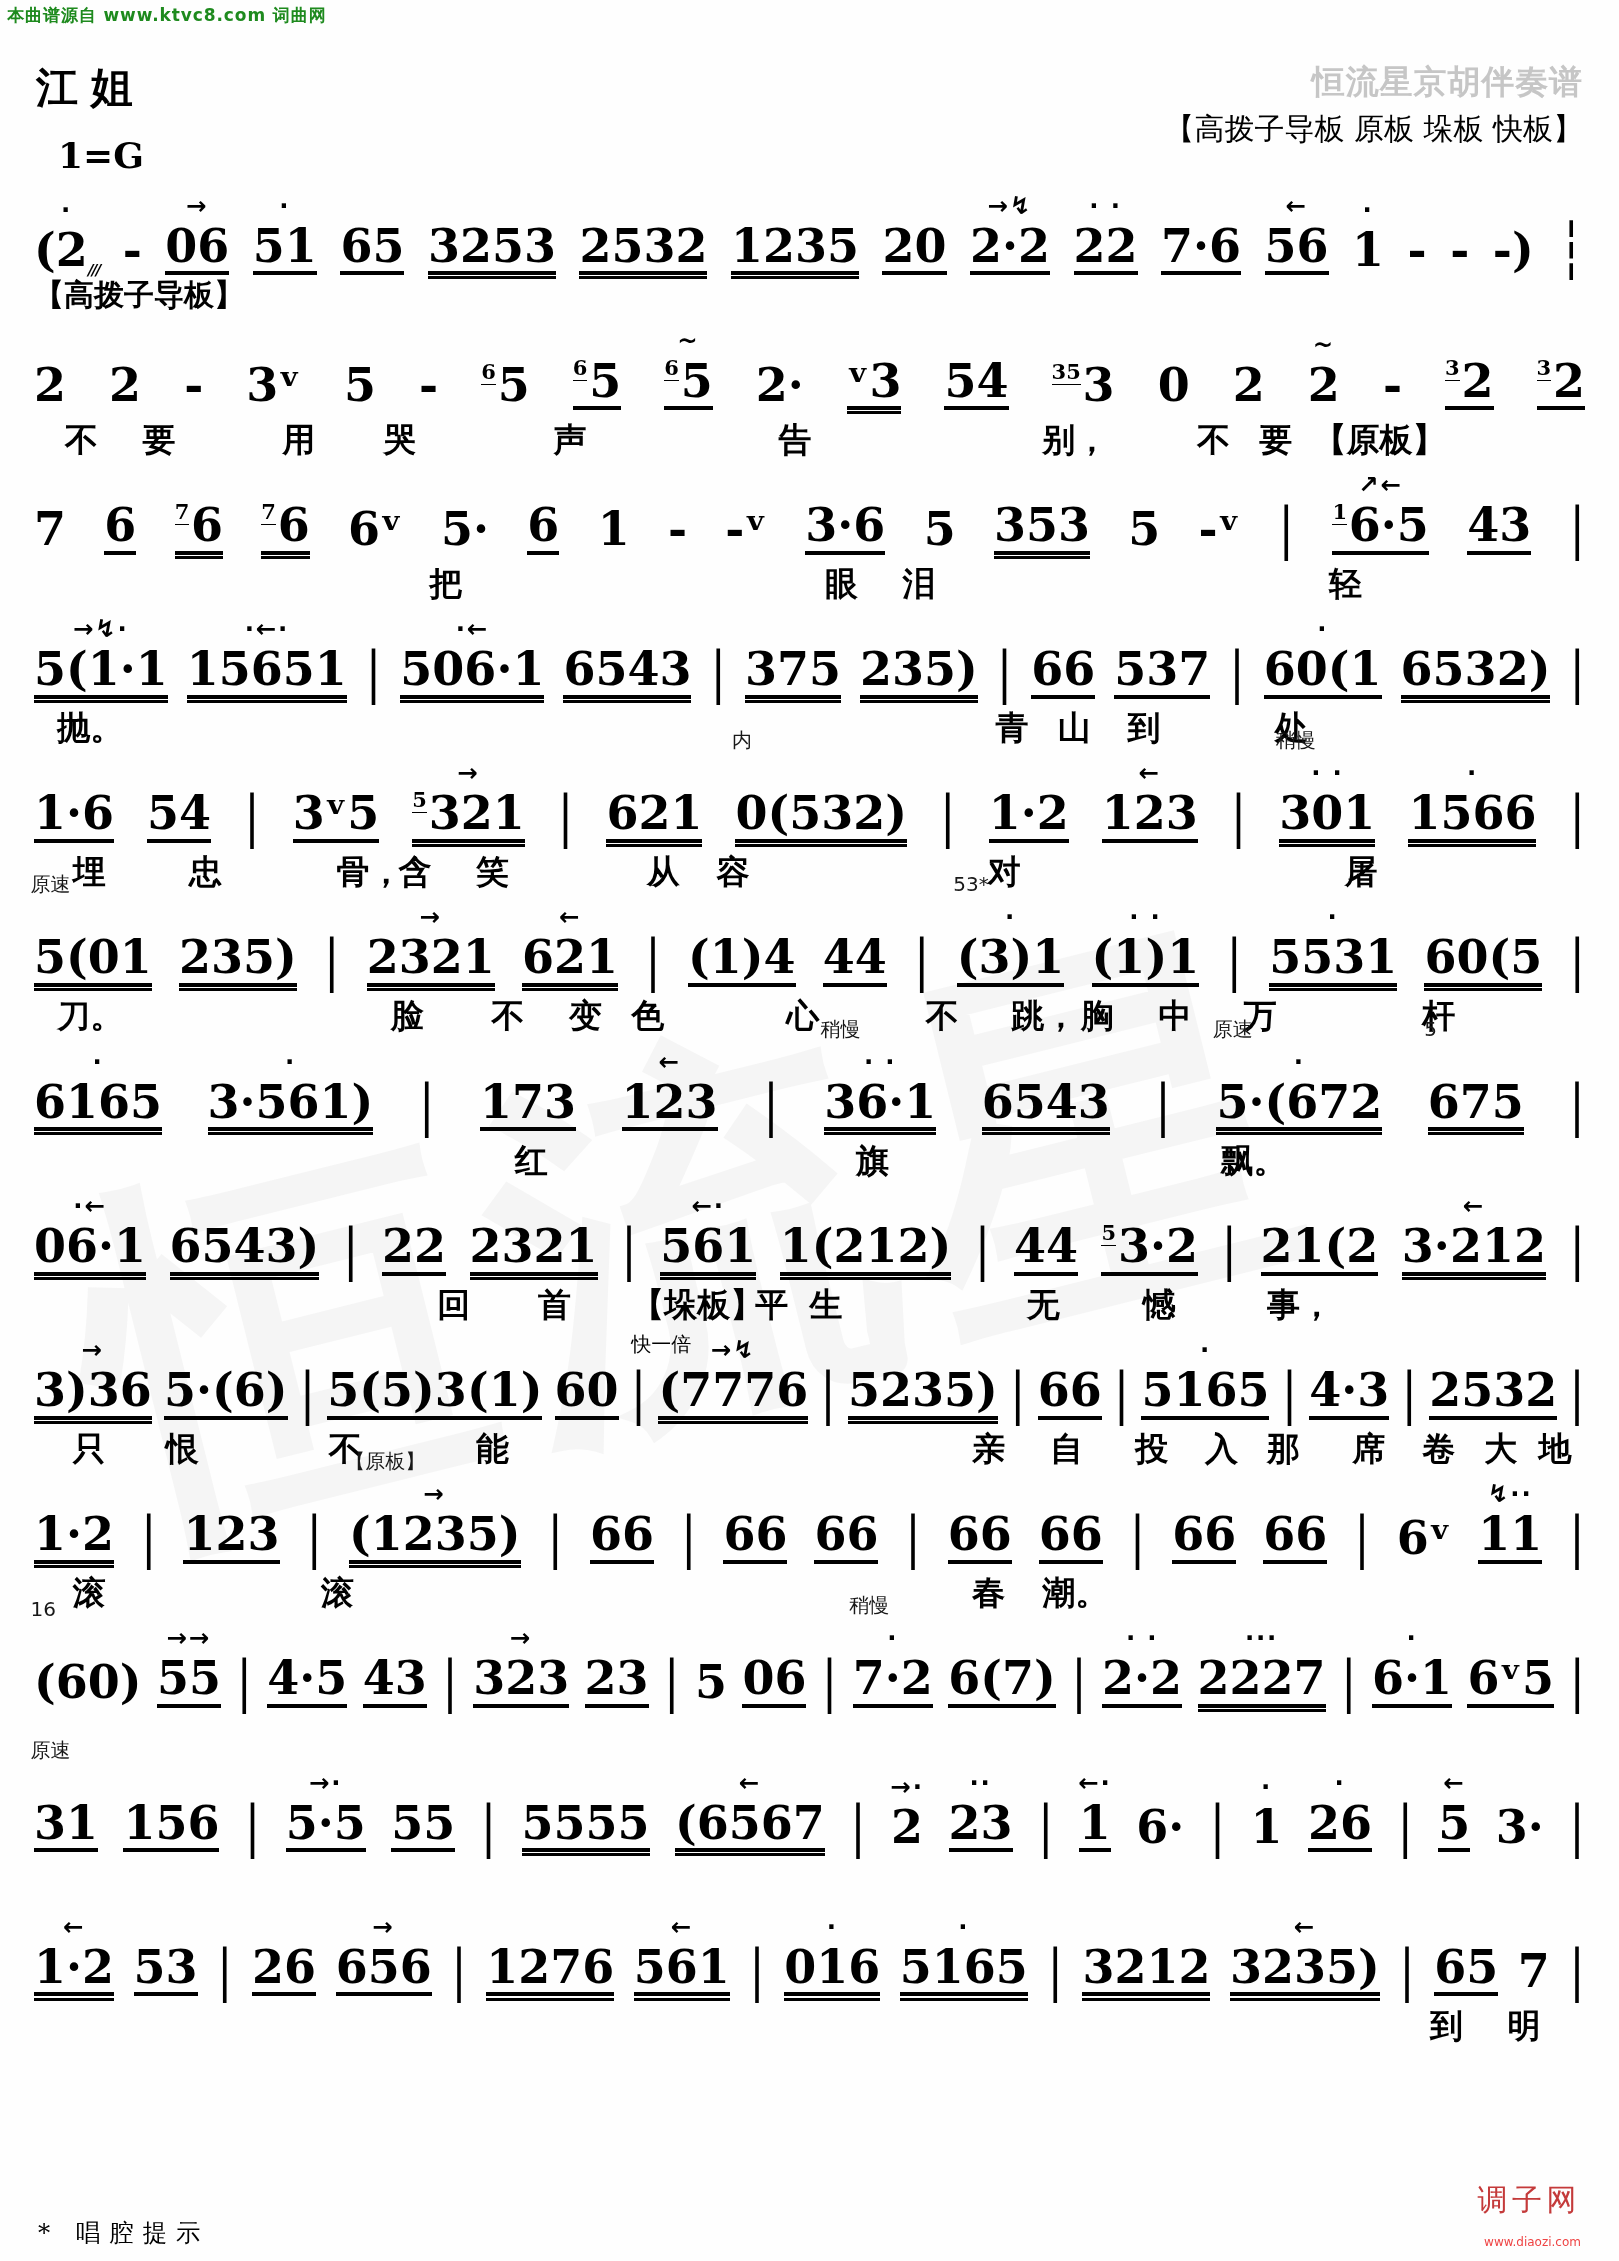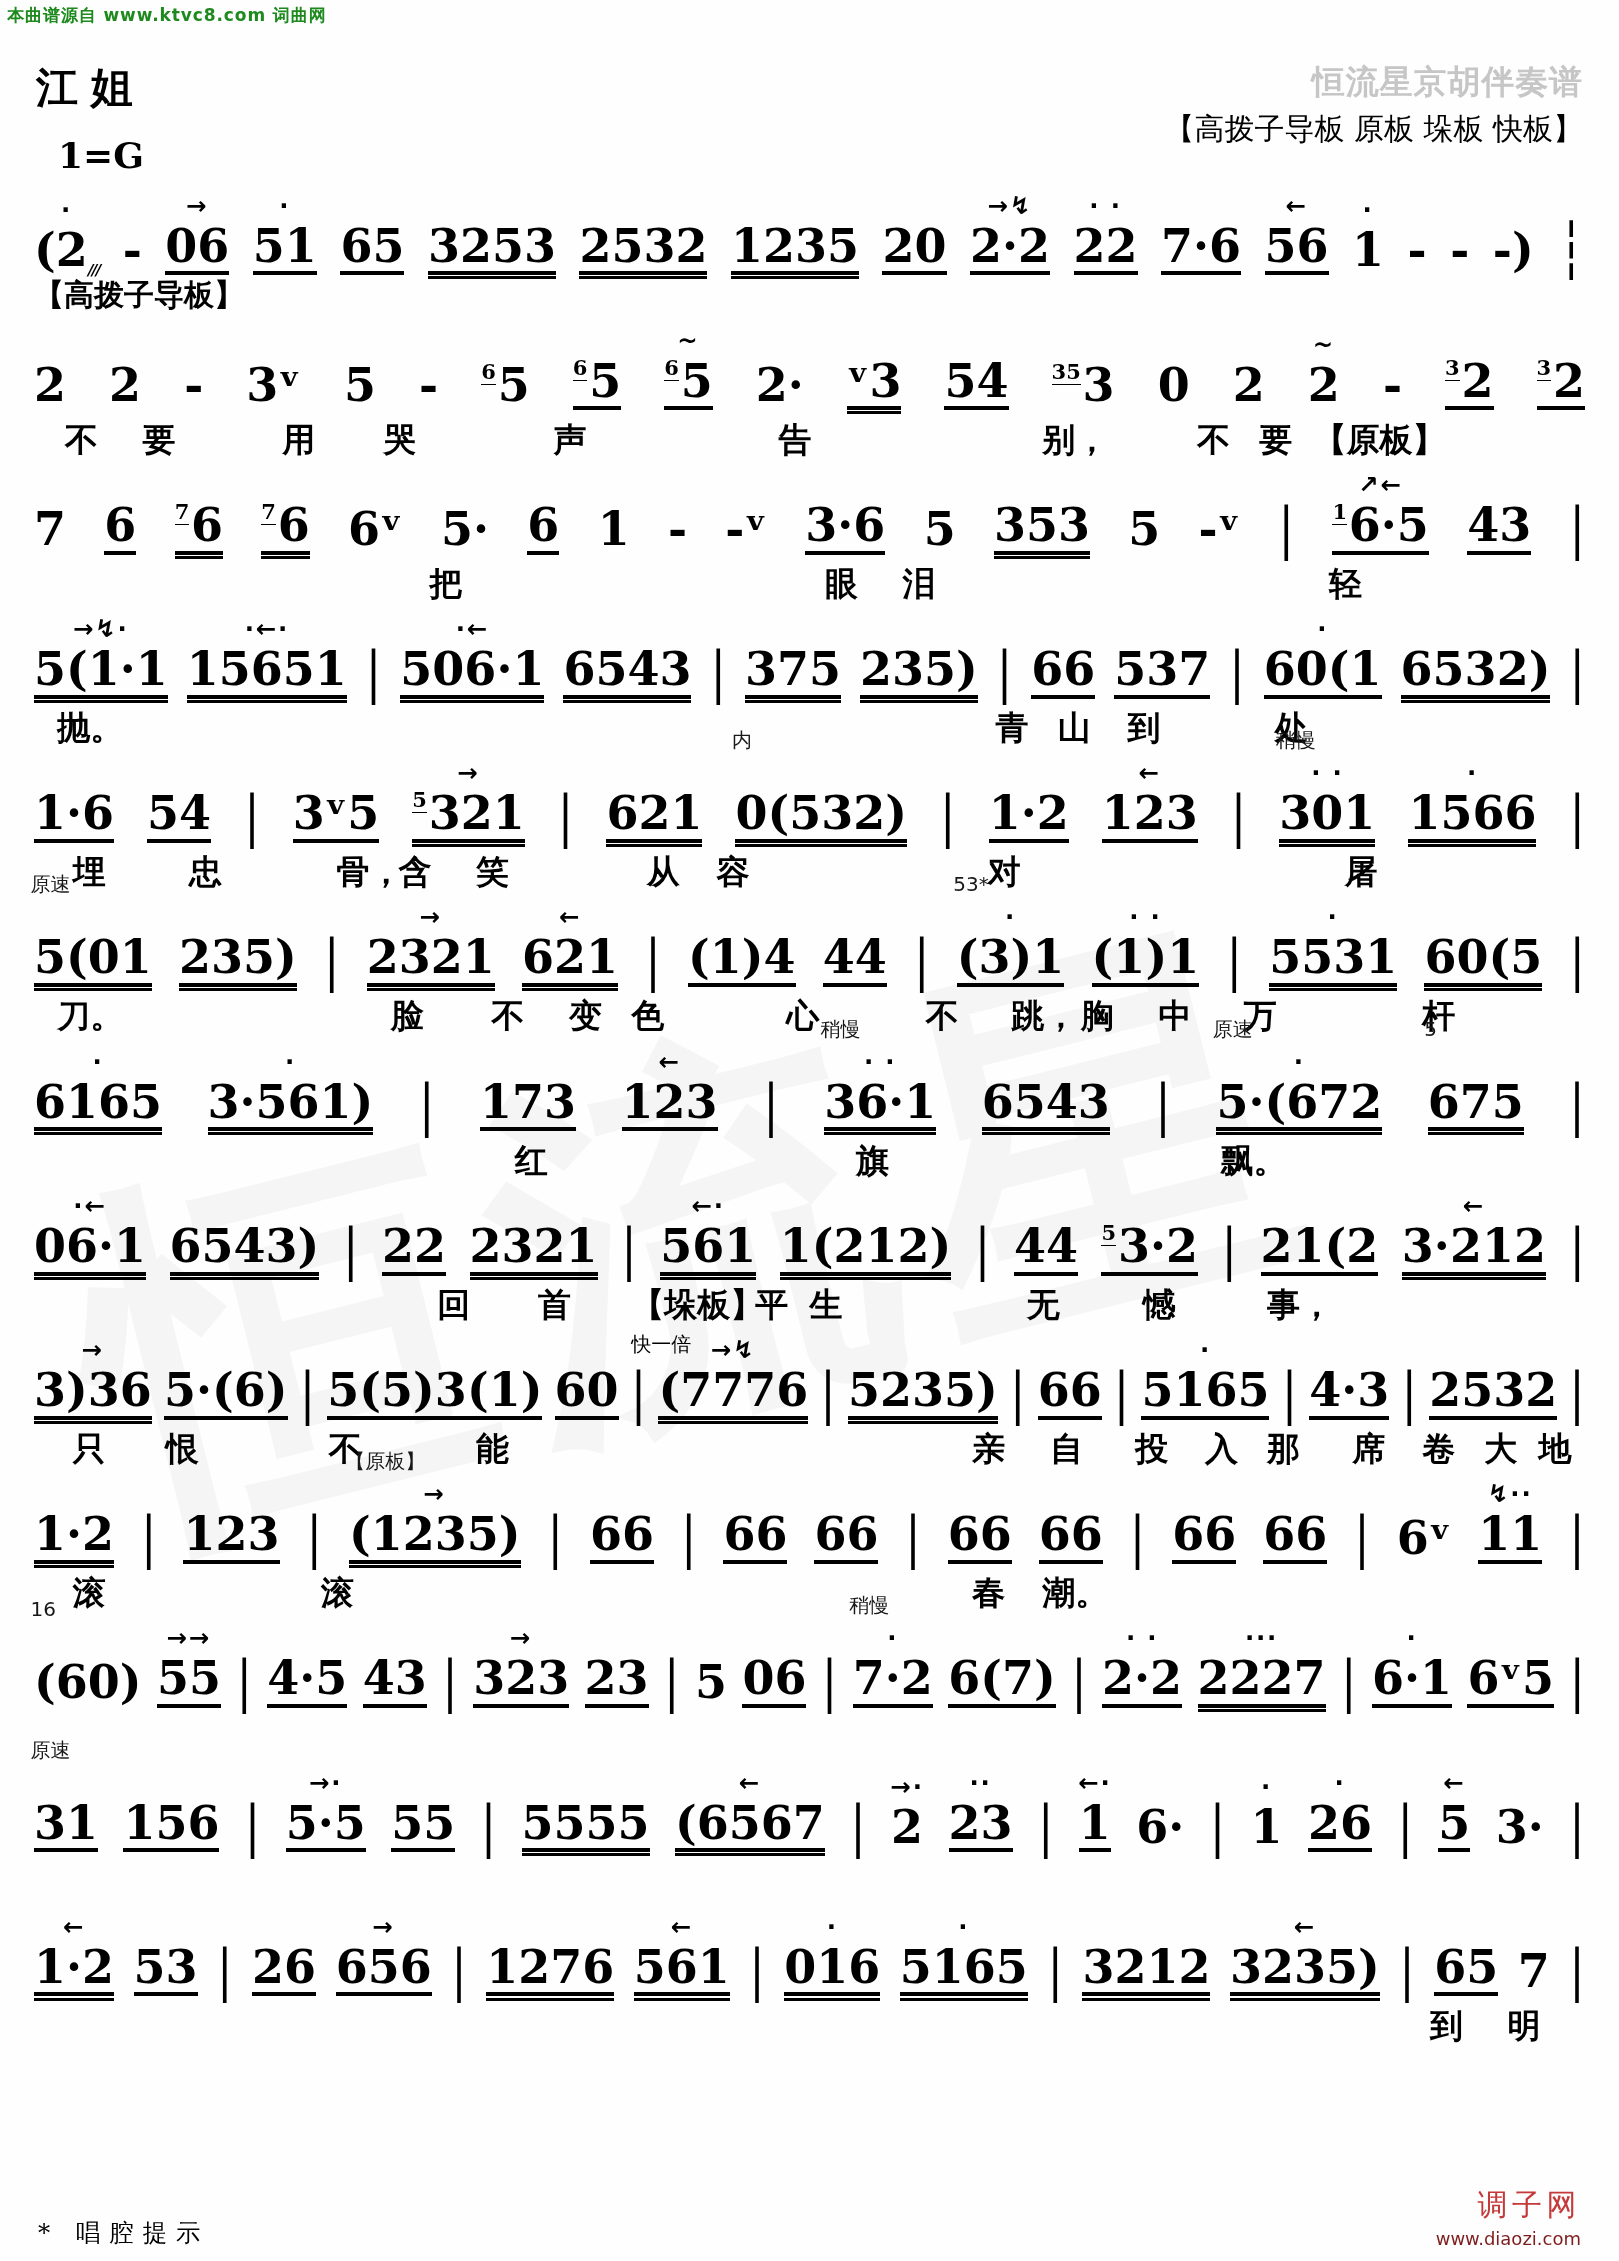--- a/index.html
+++ b/index.html
@@ -42,21 +42,21 @@
   .lyric { position:absolute; top:0; font-size:33px; font-weight:bold; white-space:nowrap; }
   .lyric.marker { font-weight:bold; }
   .lyric-sub { font-size:20px; font-weight:normal; margin-top:3.6px;
     font-family:"DejaVu Sans","Liberation Sans",sans-serif; }
   .below-marker { font-size:30px; font-weight:bold; margin-top:0px; }
   .footer { position:absolute; bottom:12.7px; left:0; right:0; padding:0 38px;
     display:flex; justify-content:space-between; align-items:flex-end; z-index:2; }
   .fnote { font-size:24.4px; letter-spacing:9px; }
   .site { text-align:right; }
   .site-name { color:#c43a3a; font-size:30px; font-weight:normal; letter-spacing:4.5px; }
-  .site-url  { color:#7f1d1d; font-size:18px; margin-top:2px;
+  .site-url  { color:#ef4444; font-size:12px; margin-top:14px;
     font-family:"DejaVu Sans","Liberation Sans",sans-serif; }
   .bg-watermark { position:absolute; top:977px; left:81px; font-size:389px; font-weight:bold;
     color:rgba(150,150,150,0.09); transform:rotate(-14deg); letter-spacing:27px;
     z-index:1; pointer-events:none; white-space:nowrap; }
 </style>
 </head>
 <body>
 
 <div class="src-note">本曲谱源自 www.ktvc8.com 词曲网</div>
 

